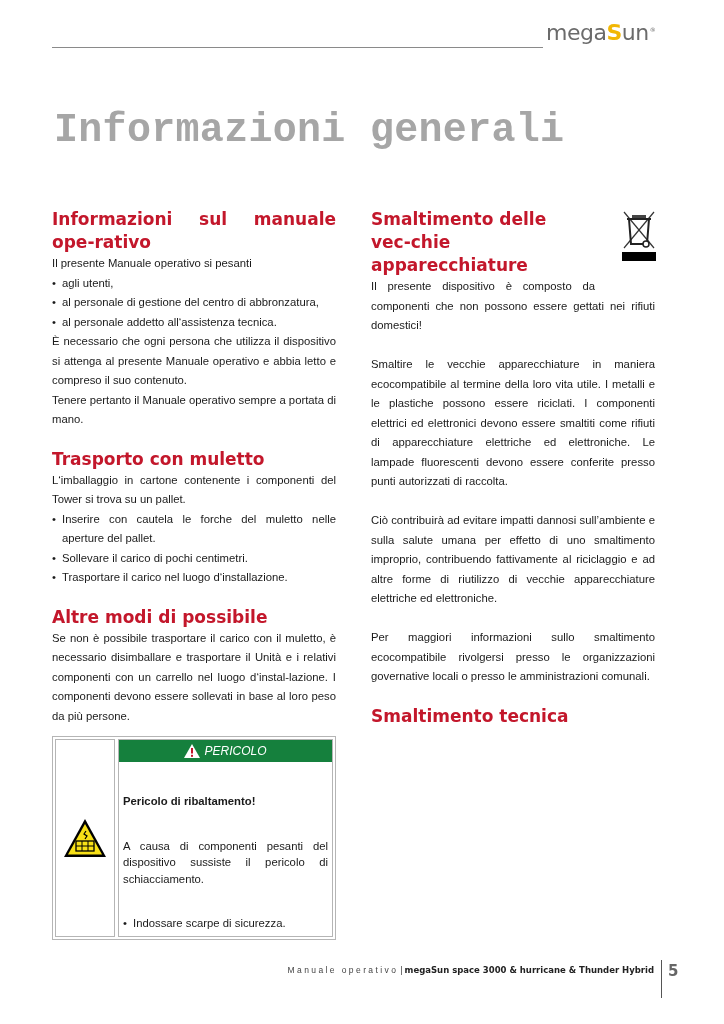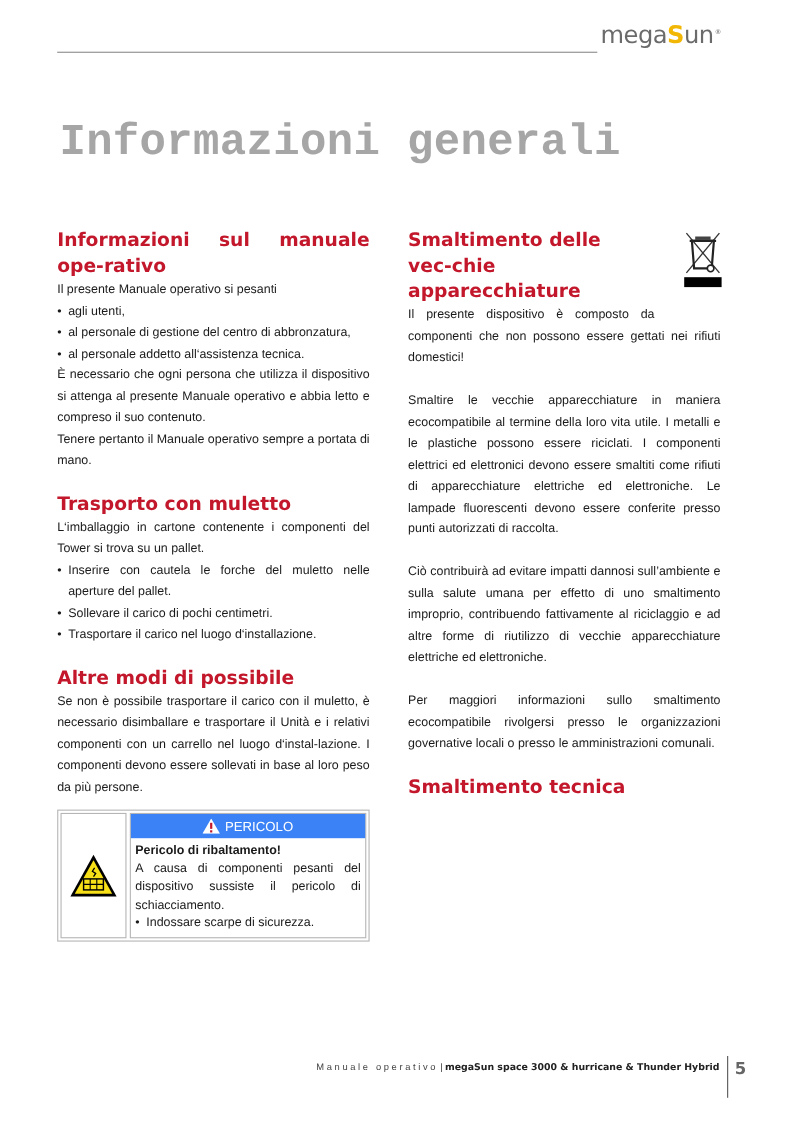--- a/index.html
+++ b/index.html
@@ -20,24 +20,24 @@
        color: #c3172b; line-height: 23px; }
   p, li { font-size: 11.3px; line-height: 19.5px; margin: 0; text-align: justify; }
   ul { list-style: none; padding: 0; margin: 0; }
   ul li { padding-left: 10px; text-indent: -10px; }
   ul li::before { content: "•"; display: inline-block; width: 10px; text-indent: 0; }
   .sec { margin-bottom: 18px; }
   .gap { height: 19.5px; }
   .danger-box { width: 284px; border: 1px solid #b5b5b5; display: flex; margin-top: 2px; padding: 2px; box-sizing: border-box; }
   .danger-icon-cell { width: 58px; border: 1px solid #b5b5b5; display: flex; align-items: center; justify-content: center; }
   .danger-content { flex: 1; margin-left: 3px; border: 1px solid #b5b5b5; }
-  .danger-header { background: #3b82f6; color: #fff; text-align: center; font-size: 12px; height: 22px;
-                   line-height: 22px; display: flex; align-items: center; justify-content: center; gap: 4px; }
+  .danger-header { background: #15803d; color: #fff; text-align: center; font-size: 12px; height: 22px;
+                   line-height: 22px; display: flex; align-items: center; justify-content: center; gap: 4px; font-style: italic; }
   .danger-text { padding: 3px 4px 4px 4px; }
-  .danger-text p, .danger-text li { font-size: 11.3px; line-height: 16.5px; }
+  .danger-text p, .danger-text li { font-size: 11.3px; line-height: 16.5px; margin-top: 28px; }
   .danger-title { font-weight: bold; }
   .weee { position: absolute; left: 620px; top: 210px; width: 38px; height: 52px; }
   .footer { position: absolute; top: 965px; right: 70px; font-size: 8.5px; color: #333; }
   .footer .label { letter-spacing: 2.4px; color: #444; }
   .footer .sep { margin: 0 2px; }
   .footer .product { font-family: "DejaVu Sans", sans-serif; font-weight: bold; font-size: 8.5px; color: #222; }
   .footer-rule { position: absolute; left: 661px; top: 960px; width: 1px; height: 38px; background: #555; }
   .page-number { position: absolute; left: 668px; top: 962px; font-family: "DejaVu Sans", sans-serif;
                  font-weight: bold; font-size: 15px; color: #666; }
 </style>

